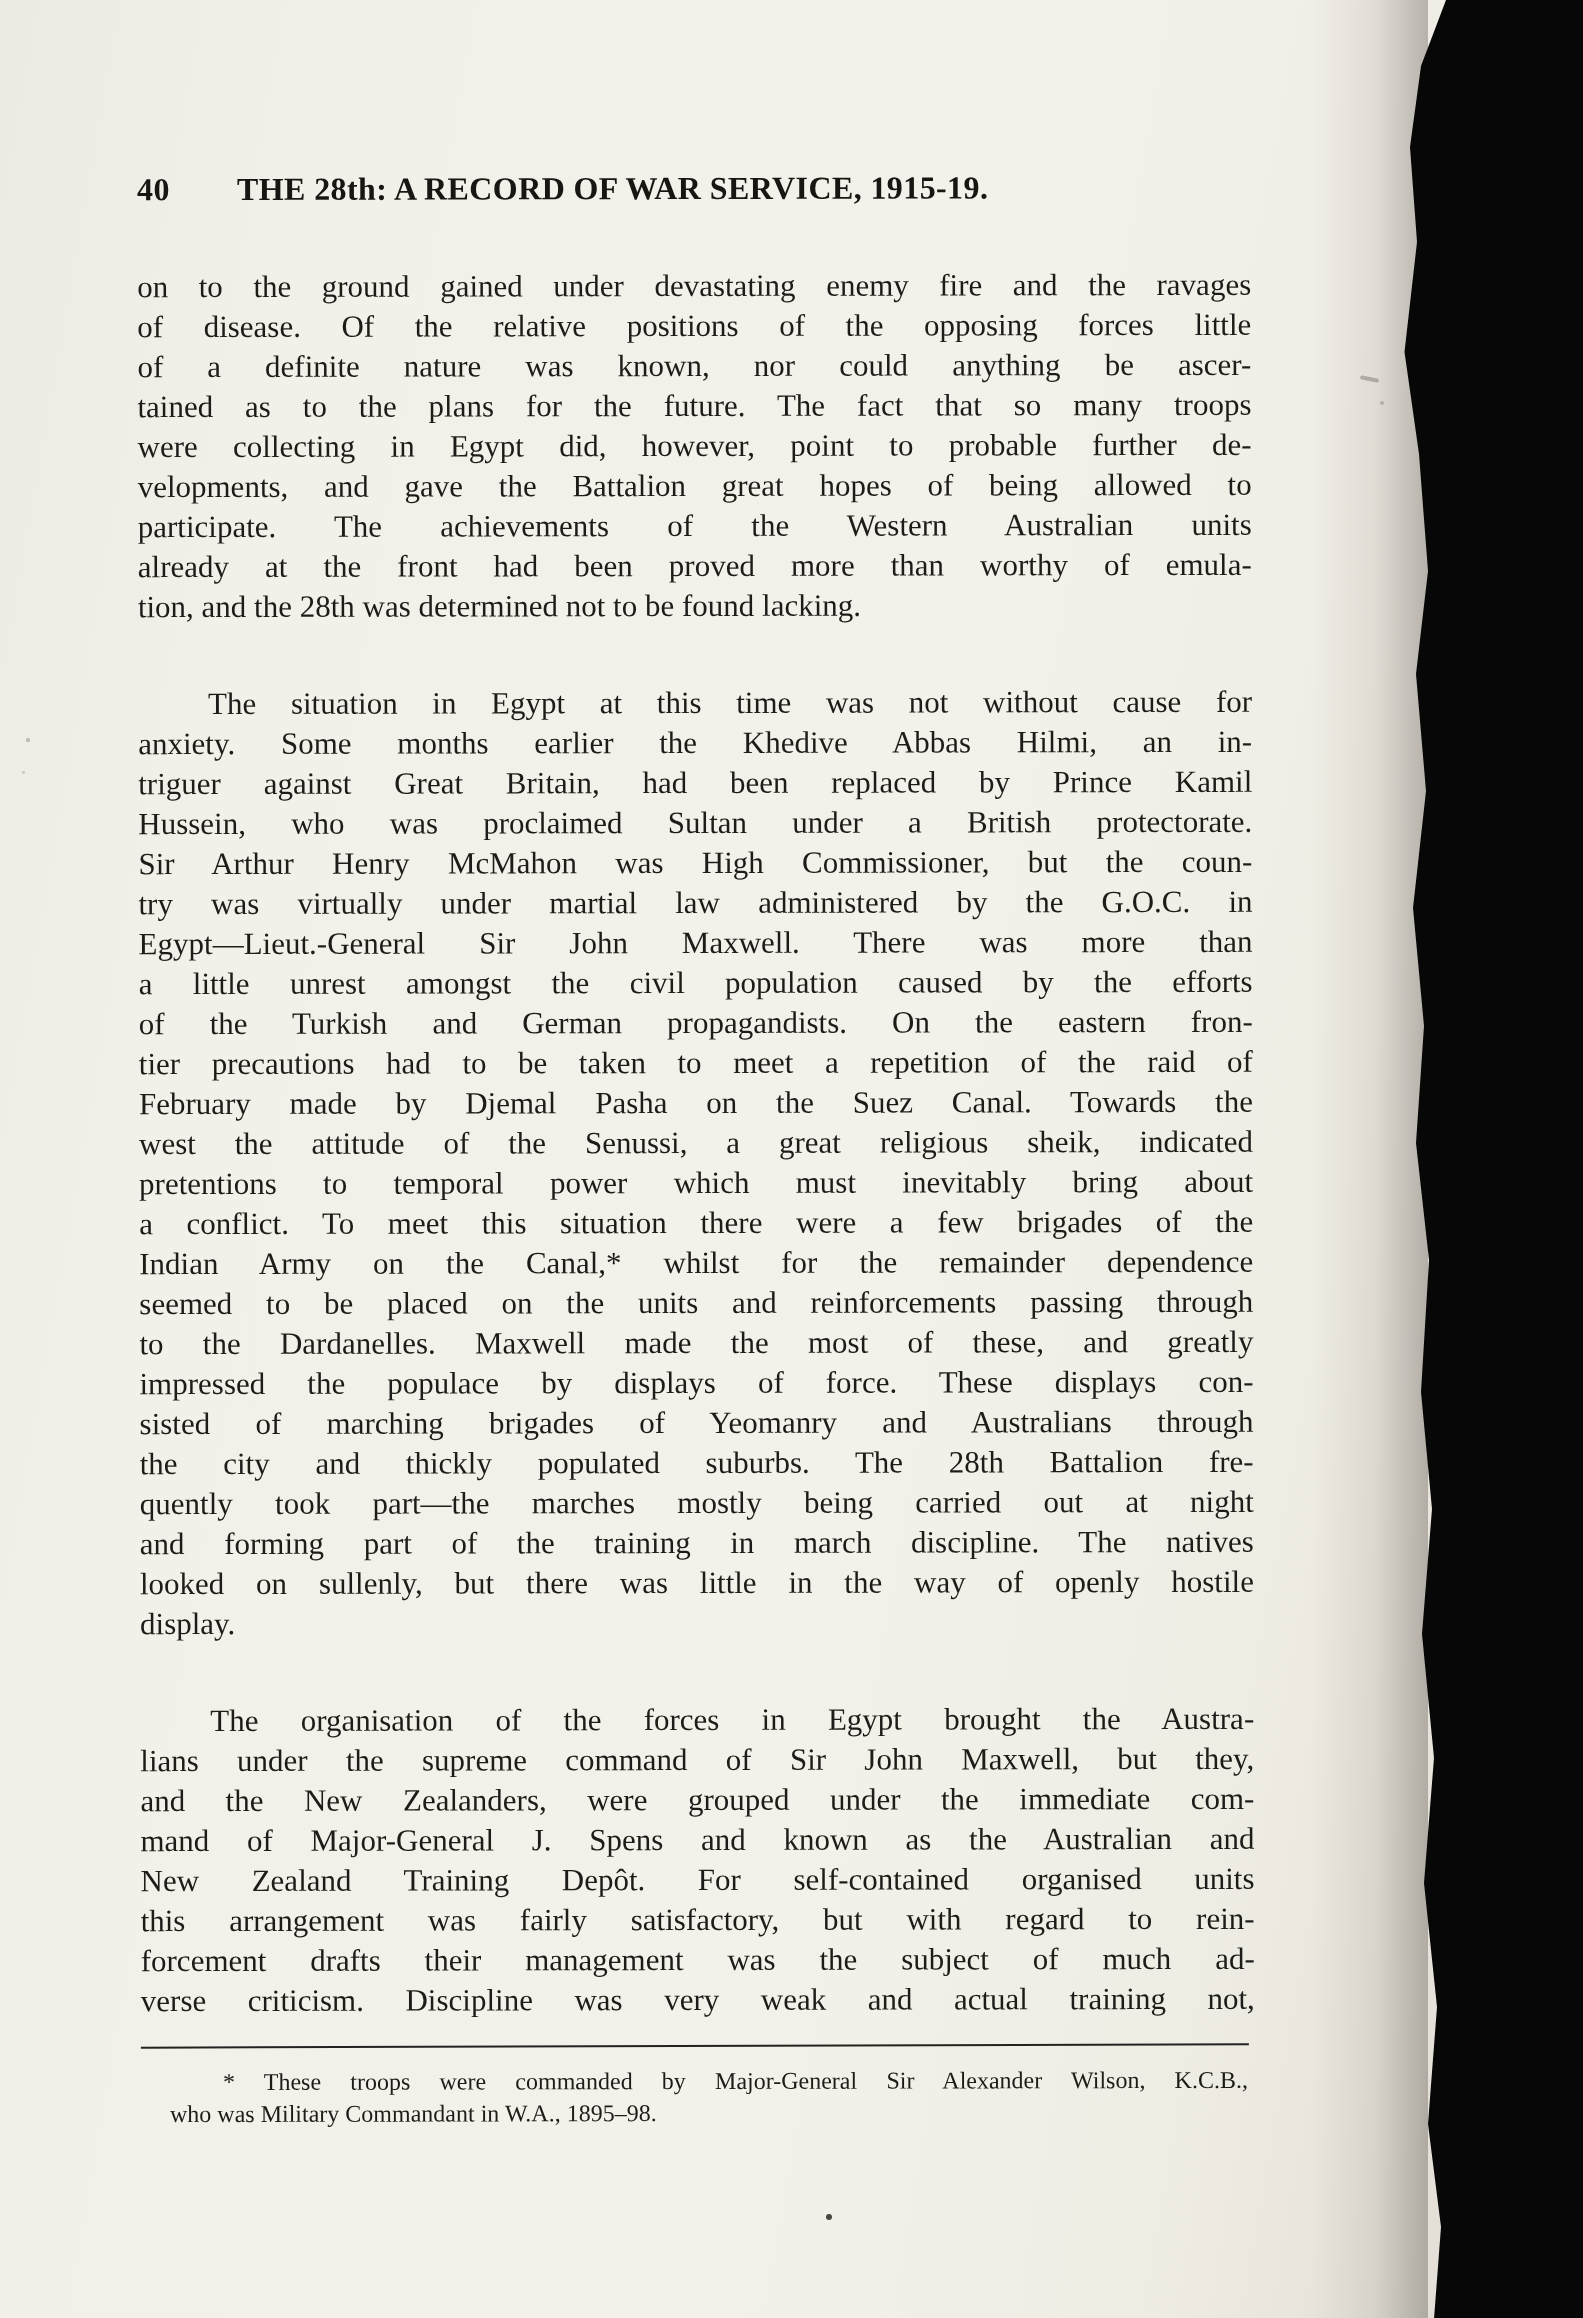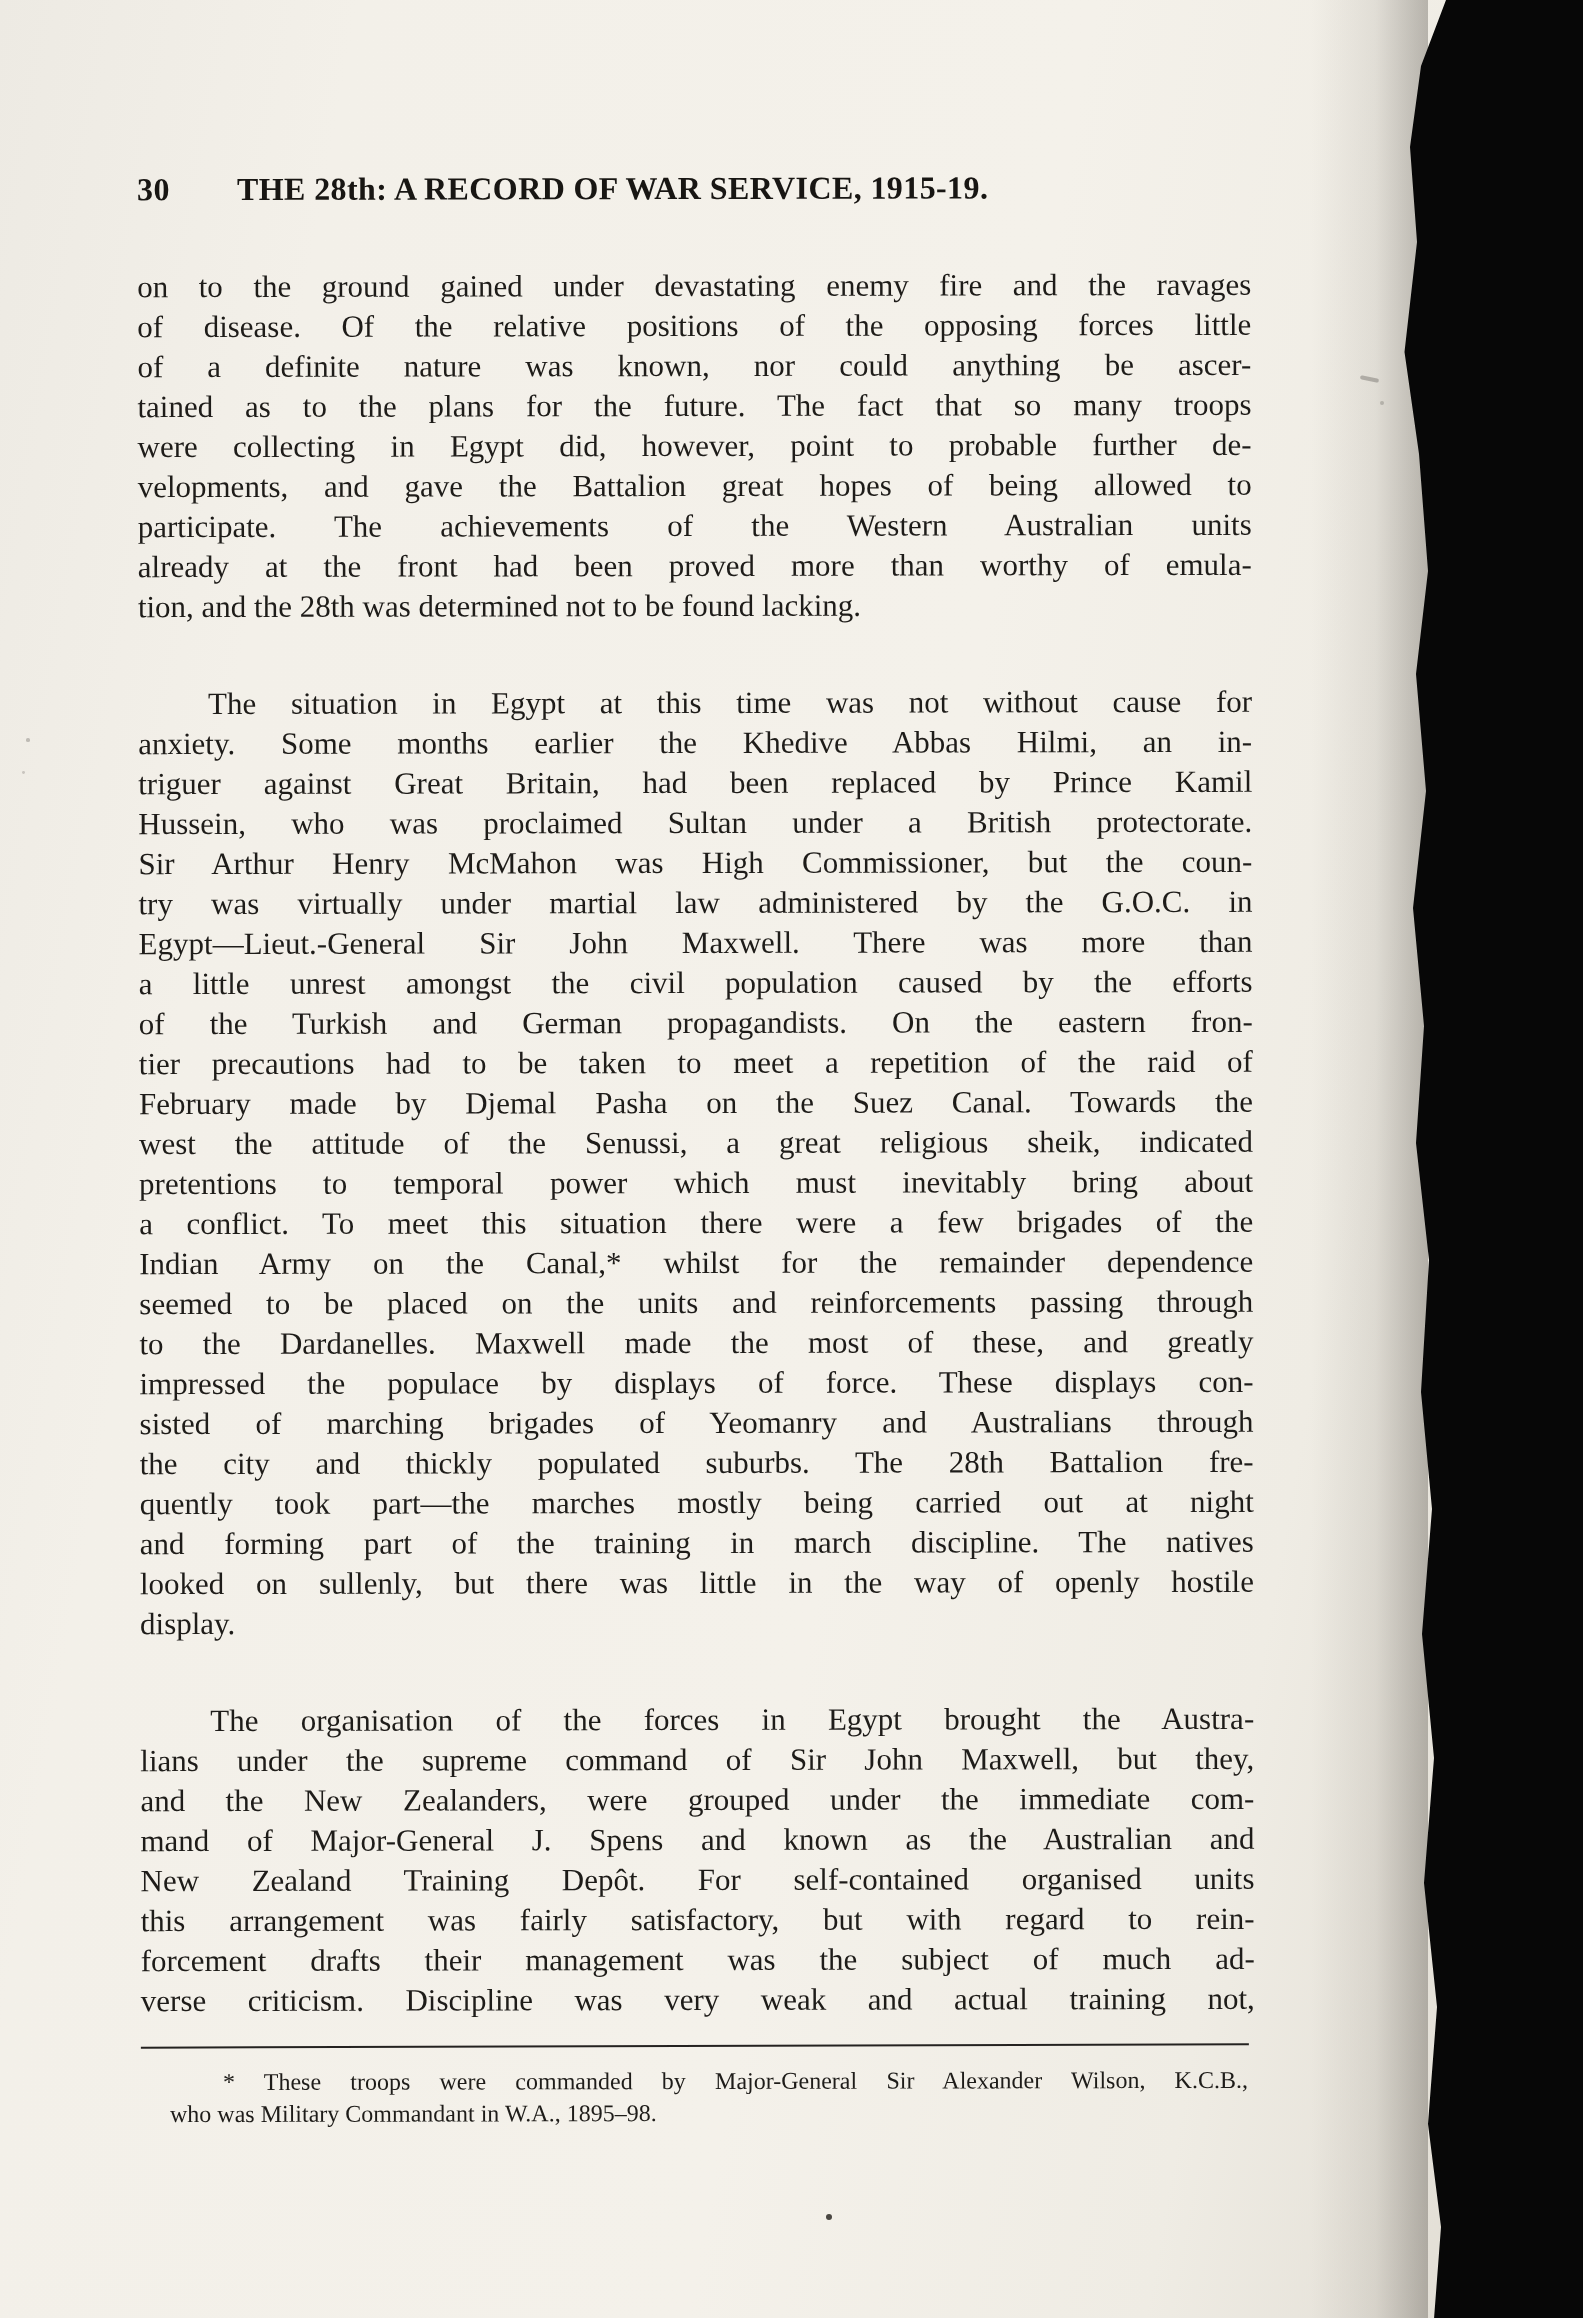--- a/index.html
+++ b/index.html
@@ -105,21 +105,21 @@
 <body>
 
 <div class="page">
 
   <div class="scan-shadow"></div>
   <div class="scan-band"></div>
 
   <div class="content">
 
     <div class="header">
-      <span class="page-num">30</span>
+      <span class="page-num">40</span>
       <span class="header-title">THE 28th:  A RECORD OF WAR SERVICE, 1915-19.</span>
     </div>
 
     <div class="body-text">
         <div class="paragraph">
           <div class="line">on to the ground gained under devastating enemy fire and the ravages</div>
           <div class="line">of disease. Of the relative positions of the opposing forces little</div>
           <div class="line">of a definite nature was known, nor could anything be ascer-</div>
           <div class="line">tained as to the plans for the future. The fact that so many troops</div>
           <div class="line">were collecting in Egypt did, however, point to probable further de-</div>

